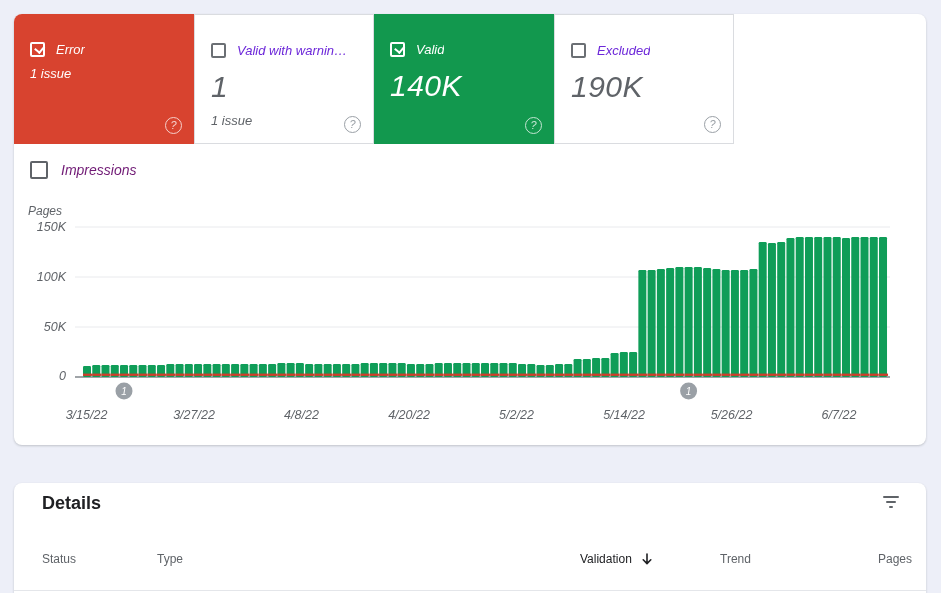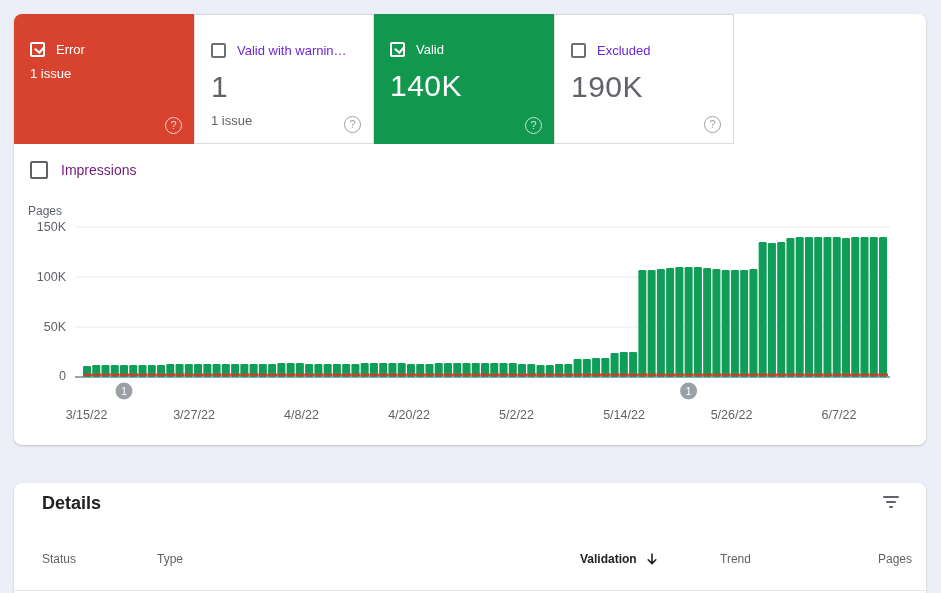--- a/index.html
+++ b/index.html
@@ -8,21 +8,21 @@
     position:relative; width:941px; height:593px;
     background:#edeff8; overflow:hidden;
     font-family:"Liberation Sans", sans-serif;
     color:#202124;
   }
   .panel {
     position:absolute; left:14px; width:912px; background:#fff;
     border-radius:8px;
     box-shadow:0 1px 2px rgba(60,64,67,.18), 0 1px 3px rgba(60,64,67,.08);
   }
-  .panel.top { top:14px; height:431px; overflow:hidden; }
+  .panel.top { top:14px; height:431px; overflow:hidden;font-style:italic; }
   .panel.details { top:483px; height:110px; border-radius:8px 8px 0 0; }
 
   
   .cards { display:flex; }
   .card { position:relative; width:180px; height:130px; padding:28px 16px 0 16px; }
   .card.plain  { background:#fff; border:1px solid #dadce0; }
   .card.error  { background:#d8432f; color:#fff; }
   .card.valid  { background:#12984e; color:#fff;padding-left:16px; }
   .card + .card.plain { border-left:1px solid #dadce0; }
   .cb-row { display:flex; align-items:center; }
@@ -62,21 +62,21 @@
   .chart-svg { position:absolute; left:0; top:206px; }
 
   
   .details-title { position:absolute; left:28px; top:10px; font-size:18px; font-weight:600; color:#202124; }
   .filter-icon { position:absolute; right:27px; top:13px; width:16px; height:14px; cursor:pointer; }
   .filter-icon span { position:absolute; left:50%; transform:translateX(-50%); height:2px; background:#5f6368; border-radius:1px; }
   .filter-icon span:nth-child(1){ top:0;  width:16px; }
   .filter-icon span:nth-child(2){ top:5px; width:10px; }
   .filter-icon span:nth-child(3){ top:10px; width:4px; }
   .col-h { position:absolute; top:69px; font-size:12px; color:#5f6368; cursor:pointer; }
-  .col-h.sorted { color:#202124; font-weight:700; display:flex; align-items:center; }
+  .col-h.sorted { color:#202124; font-weight:400; display:flex; align-items:center; }
   .sort-arrow { margin-left:8px; display:inline-block; }
   .hdr-divider { position:absolute; left:0; right:0; top:107px; height:1px; background:#e4e6ea; }
 </style>
 </head>
 <body>
 
 <div class="stage">
 
   <div class="panel top">
 

